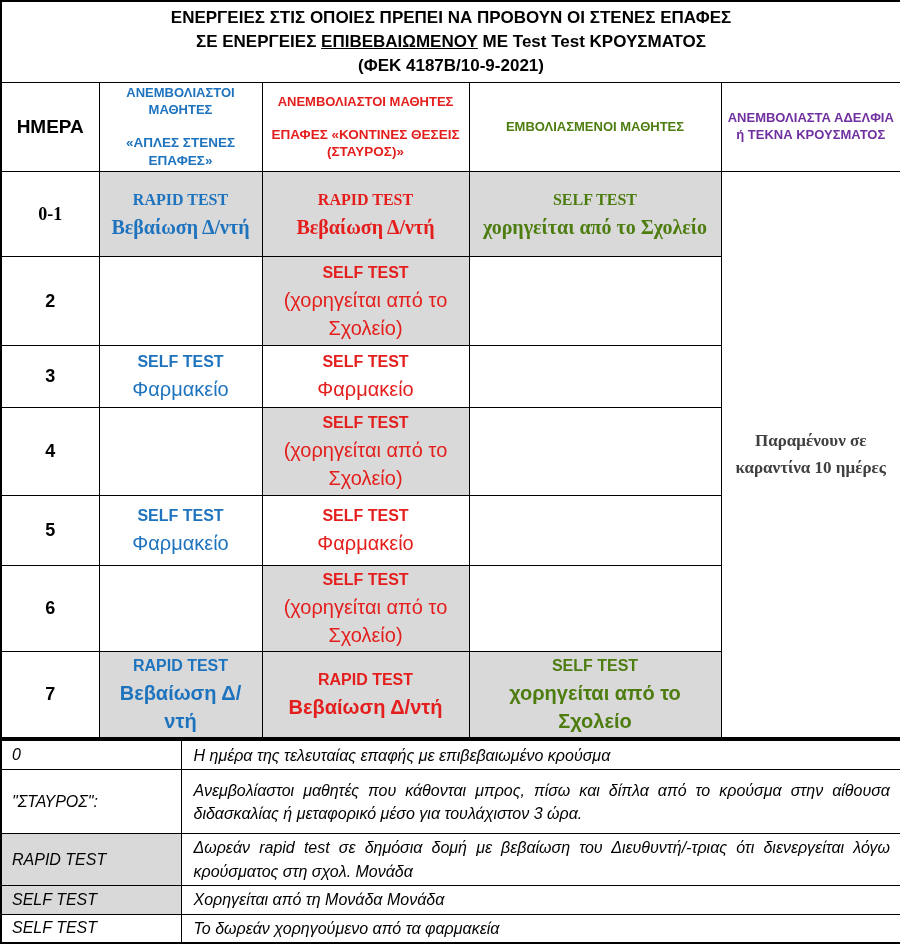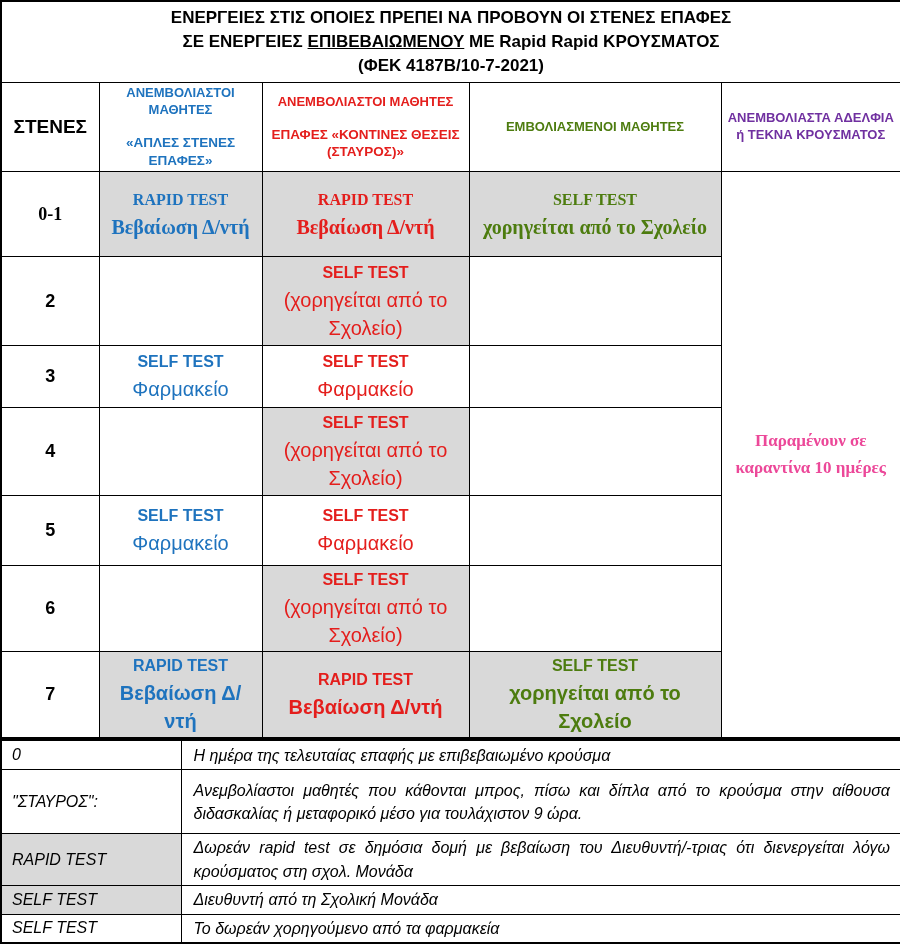--- a/index.html
+++ b/index.html
@@ -31,21 +31,21 @@
   .hdr-sub { font-size:13.5px; font-weight:bold; line-height:1.3; margin-top:15px; }
 
   
   tr.r1 { height:85px;font-family:Liberation Serif, serif; } tr.r2 { height:89px; } tr.r3 { height:62px; }
   tr.r4 { height:88px; } tr.r5 { height:70px; } tr.r6 { height:81px; }
   tr.r7 { height:72px; }
   .day  { font-size:18px; font-weight:bold; }
   .test { font-size:16px; font-weight:bold; line-height:1.55; }
   .note { font-size:20px; font-weight:normal; line-height:1.4; }
   .bold-note .note { font-weight:bold; }
-  .quarantine { font-size:17px; font-weight:bold; color:#ec4899; line-height:1.55; padding:0 14px; }
+  .quarantine { font-size:17px; font-weight:bold; color:#404040; line-height:1.55; padding:0 14px; }
 
   
   .t-legend { font-style:italic; font-size:16px; }
   tr.lr-title { height:31px; } tr.lr1 { height:30px; } tr.lr2 { height:64px; }
   tr.lr3 { height:50px; } tr.lr4 { height:29px; } tr.lr5 { height:29px; }
   .legend-title { text-align:center; font-size:16.5px; }
   .legend-term { text-align:left; padding-left:10px; }
   .legend-def  { text-align:left; padding-left:12px; padding-right:10px; line-height:1.45; }
   .legend-def.just { text-align:justify; }
 </style>
@@ -60,27 +60,27 @@
         <col style="width:163px">
         <col style="width:207px">
       <col style="width:252px">
         <col style="width:180px">
     </colgroup>
 
     <tbody>
         <tr class="title-row">
       <td class="title-cell" colspan="5">
         <div class="title-line">ΕΝΕΡΓΕΙΕΣ ΣΤΙΣ ΟΠΟΙΕΣ ΠΡΕΠΕΙ ΝΑ ΠΡΟΒΟΥΝ ΟΙ ΣΤΕΝΕΣ ΕΠΑΦΕΣ</div>
-        <div class="title-line"><span>ΣΕ ΕΝΕΡΓΕΙΕΣ </span><span class="underline">ΕΠΙΒΕΒΑΙΩΜΕΝΟΥ</span><span> ΜΕ Rapid Rapid ΚΡΟΥΣΜΑΤΟΣ</span></div>
-        <div class="title-line">(ΦΕΚ 4187Β/10-7-2021)</div>
+        <div class="title-line"><span>ΣΕ ΕΝΕΡΓΕΙΕΣ </span><span class="underline">ΕΠΙΒΕΒΑΙΩΜΕΝΟΥ</span><span> ΜΕ Test Test ΚΡΟΥΣΜΑΤΟΣ</span></div>
+        <div class="title-line">(ΦΕΚ 4187Β/10-9-2021)</div>
       </td>
     </tr>
 
     <tr class="header-row">
-      <td class="hdr-day">ΣΤΕΝΕΣ</td>
+      <td class="hdr-day">ΗΜΕΡΑ</td>
       <td class="blue">
         <div class="hdr-title">ΑΝΕΜΒΟΛΙΑΣΤΟΙ ΜΑΘΗΤΕΣ</div>
         <div class="hdr-sub">«ΑΠΛΕΣ ΣΤΕΝΕΣ ΕΠΑΦΕΣ»</div>
       </td>
       <td class="red">
         <div class="hdr-title">ΑΝΕΜΒΟΛΙΑΣΤΟΙ ΜΑΘΗΤΕΣ</div>
         <div class="hdr-sub">ΕΠΑΦΕΣ «ΚΟΝΤΙΝΕΣ ΘΕΣΕΙΣ (ΣΤΑΥΡΟΣ)»</div>
       </td>
       <td class="green">
         <div class="hdr-title">ΕΜΒΟΛΙΑΣΜΕΝΟΙ ΜΑΘΗΤΕΣ</div>
@@ -210,29 +210,29 @@
       <col style="width:180px">
         <col style="width:720px">
     </colgroup>
     <tbody>
     <tr class="lr1">
       <td class="legend-term">0</td>
       <td class="legend-def">Η ημέρα της τελευταίας επαφής με επιβεβαιωμένο κρούσμα</td>
     </tr>
     <tr class="lr2">
       <td class="legend-term">"ΣΤΑΥΡΟΣ":</td>
-      <td class="legend-def just">Ανεμβολίαστοι μαθητές που κάθονται μπρος, πίσω και δίπλα από το κρούσμα στην αίθουσα διδασκαλίας ή μεταφορικό μέσο για τουλάχιστον 9 ώρα.</td>
+      <td class="legend-def just">Ανεμβολίαστοι μαθητές που κάθονται μπρος, πίσω και δίπλα από το κρούσμα στην αίθουσα διδασκαλίας ή μεταφορικό μέσο για τουλάχιστον 3 ώρα.</td>
     </tr>
     <tr class="lr3">
       <td class="legend-term gray">RAPID TEST</td>
       <td class="legend-def just">Δωρεάν rapid test σε δημόσια δομή με βεβαίωση του Διευθυντή/-τριας ότι διενεργείται λόγω κρούσματος στη σχολ. Μονάδα</td>
     </tr>
     <tr class="lr4">
       <td class="legend-term gray">SELF TEST</td>
-      <td class="legend-def">Διευθυντή από τη Σχολική Μονάδα</td>
+      <td class="legend-def">Χορηγείται από τη Μονάδα Μονάδα</td>
     </tr>
     <tr class="lr5">
       <td class="legend-term">SELF TEST</td>
       <td class="legend-def">Το δωρεάν χορηγούμενο από τα φαρμακεία</td>
     </tr>
   </tbody>
     </table>
 
 </div>
 

